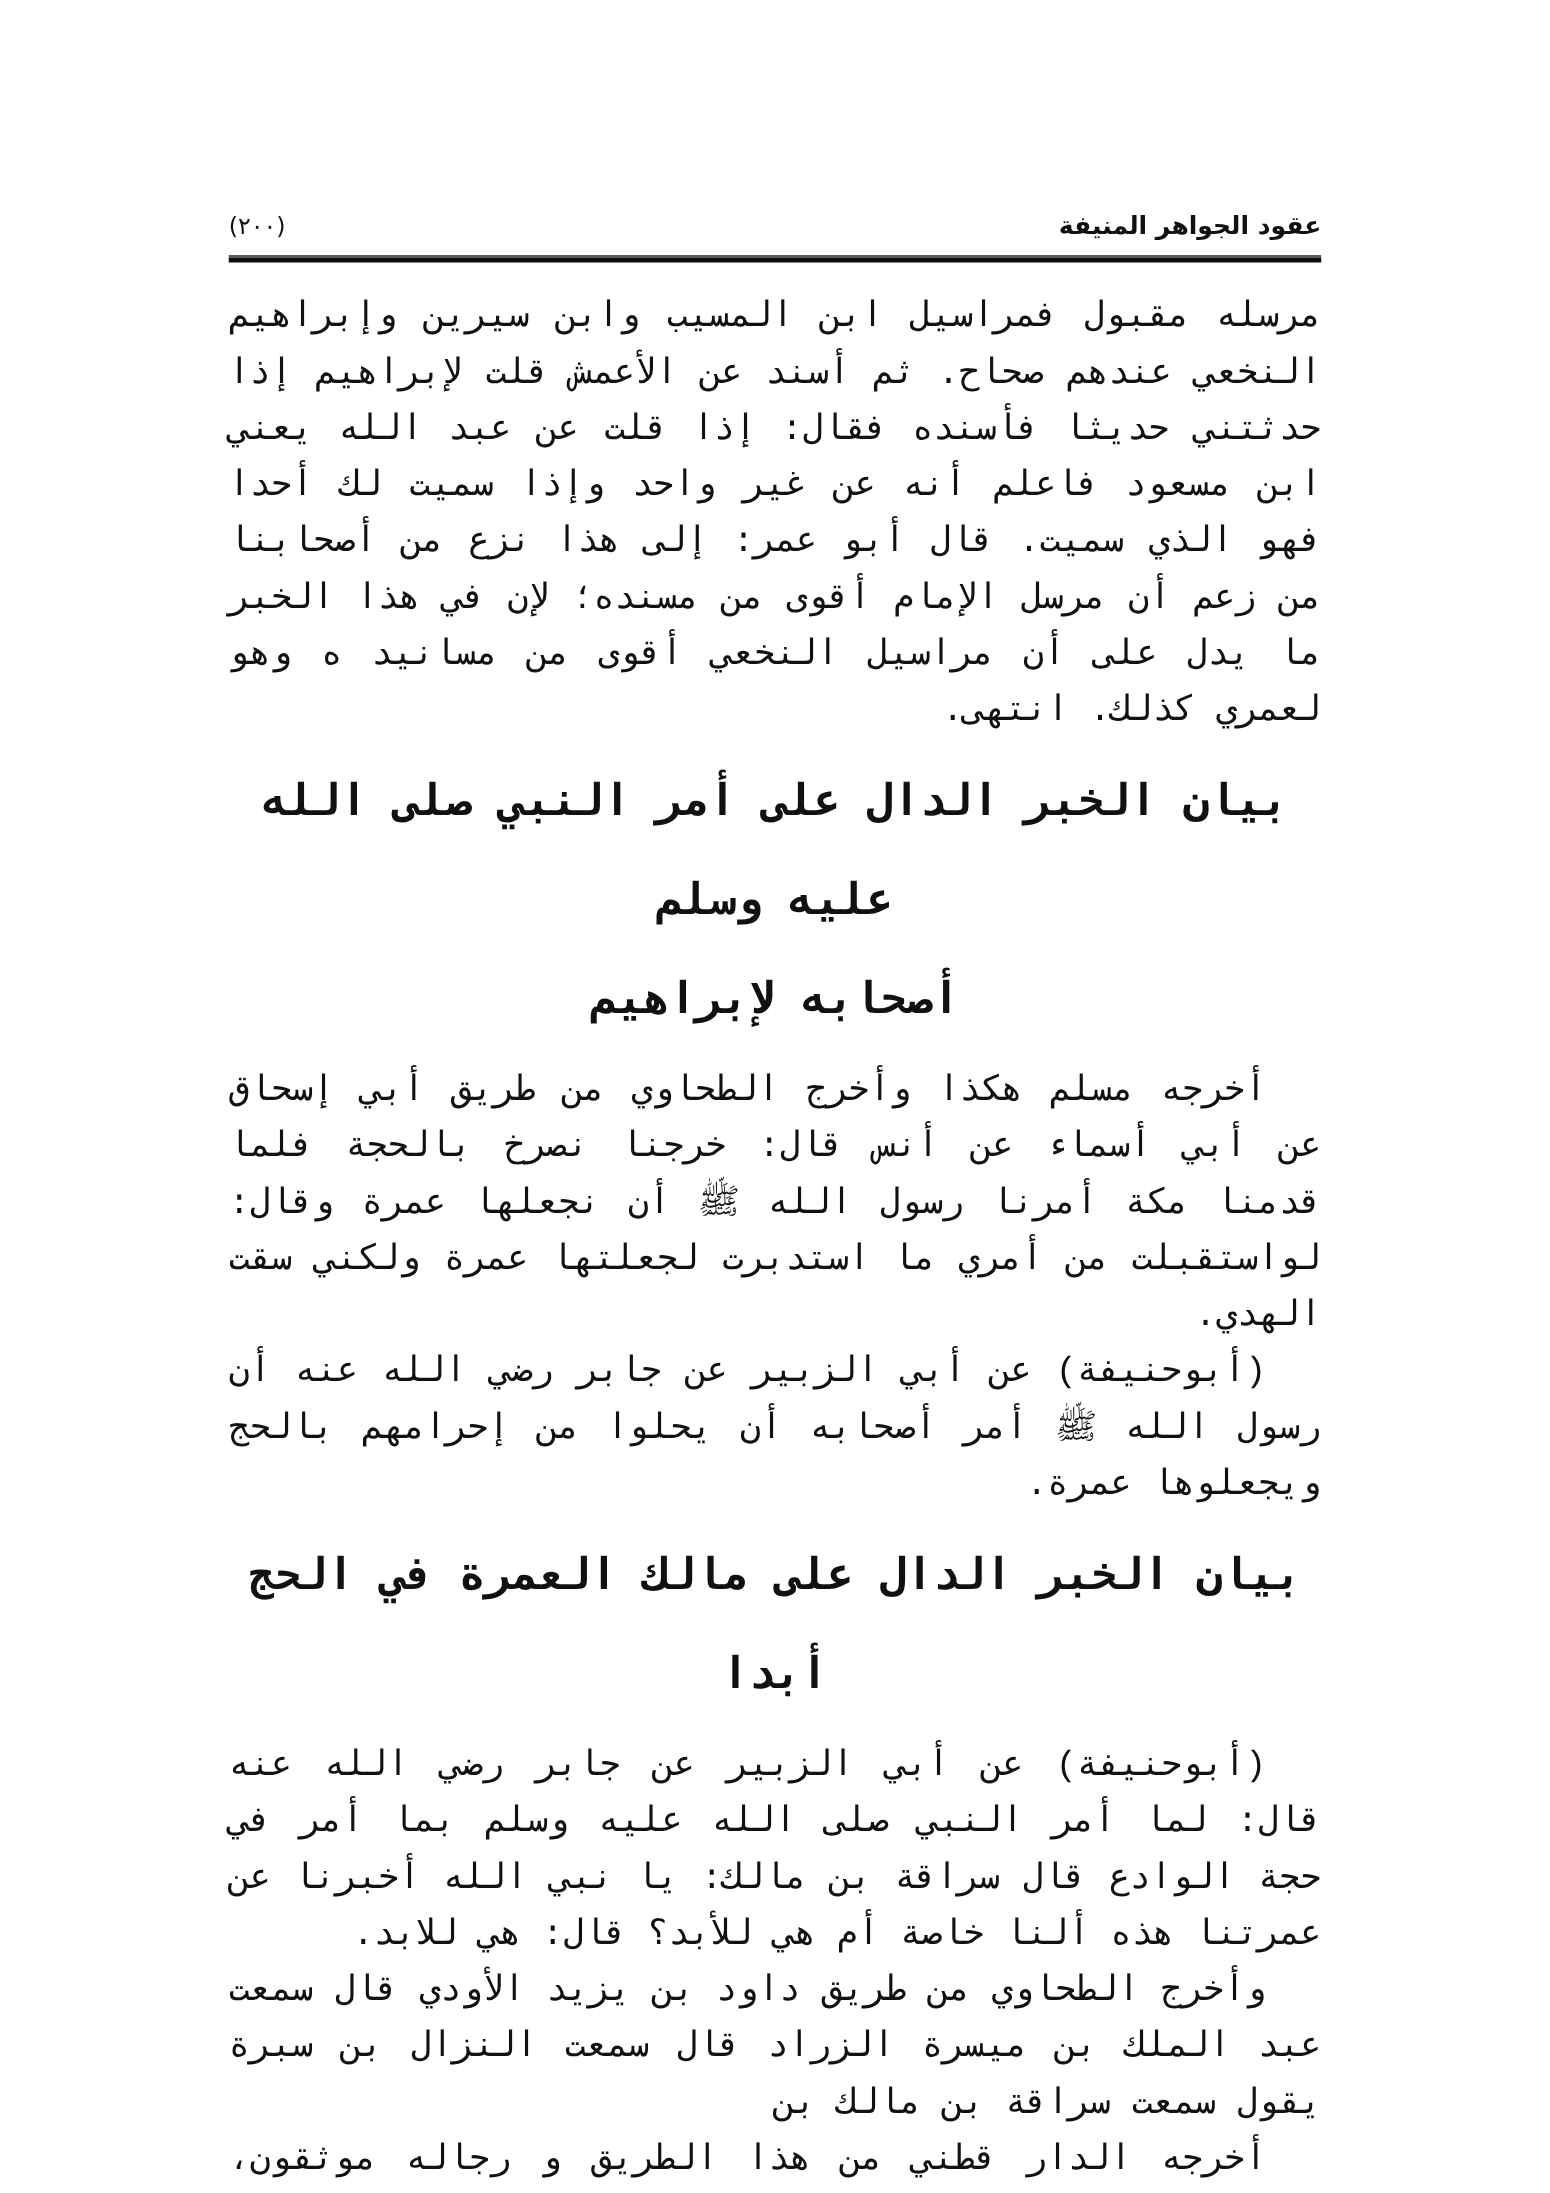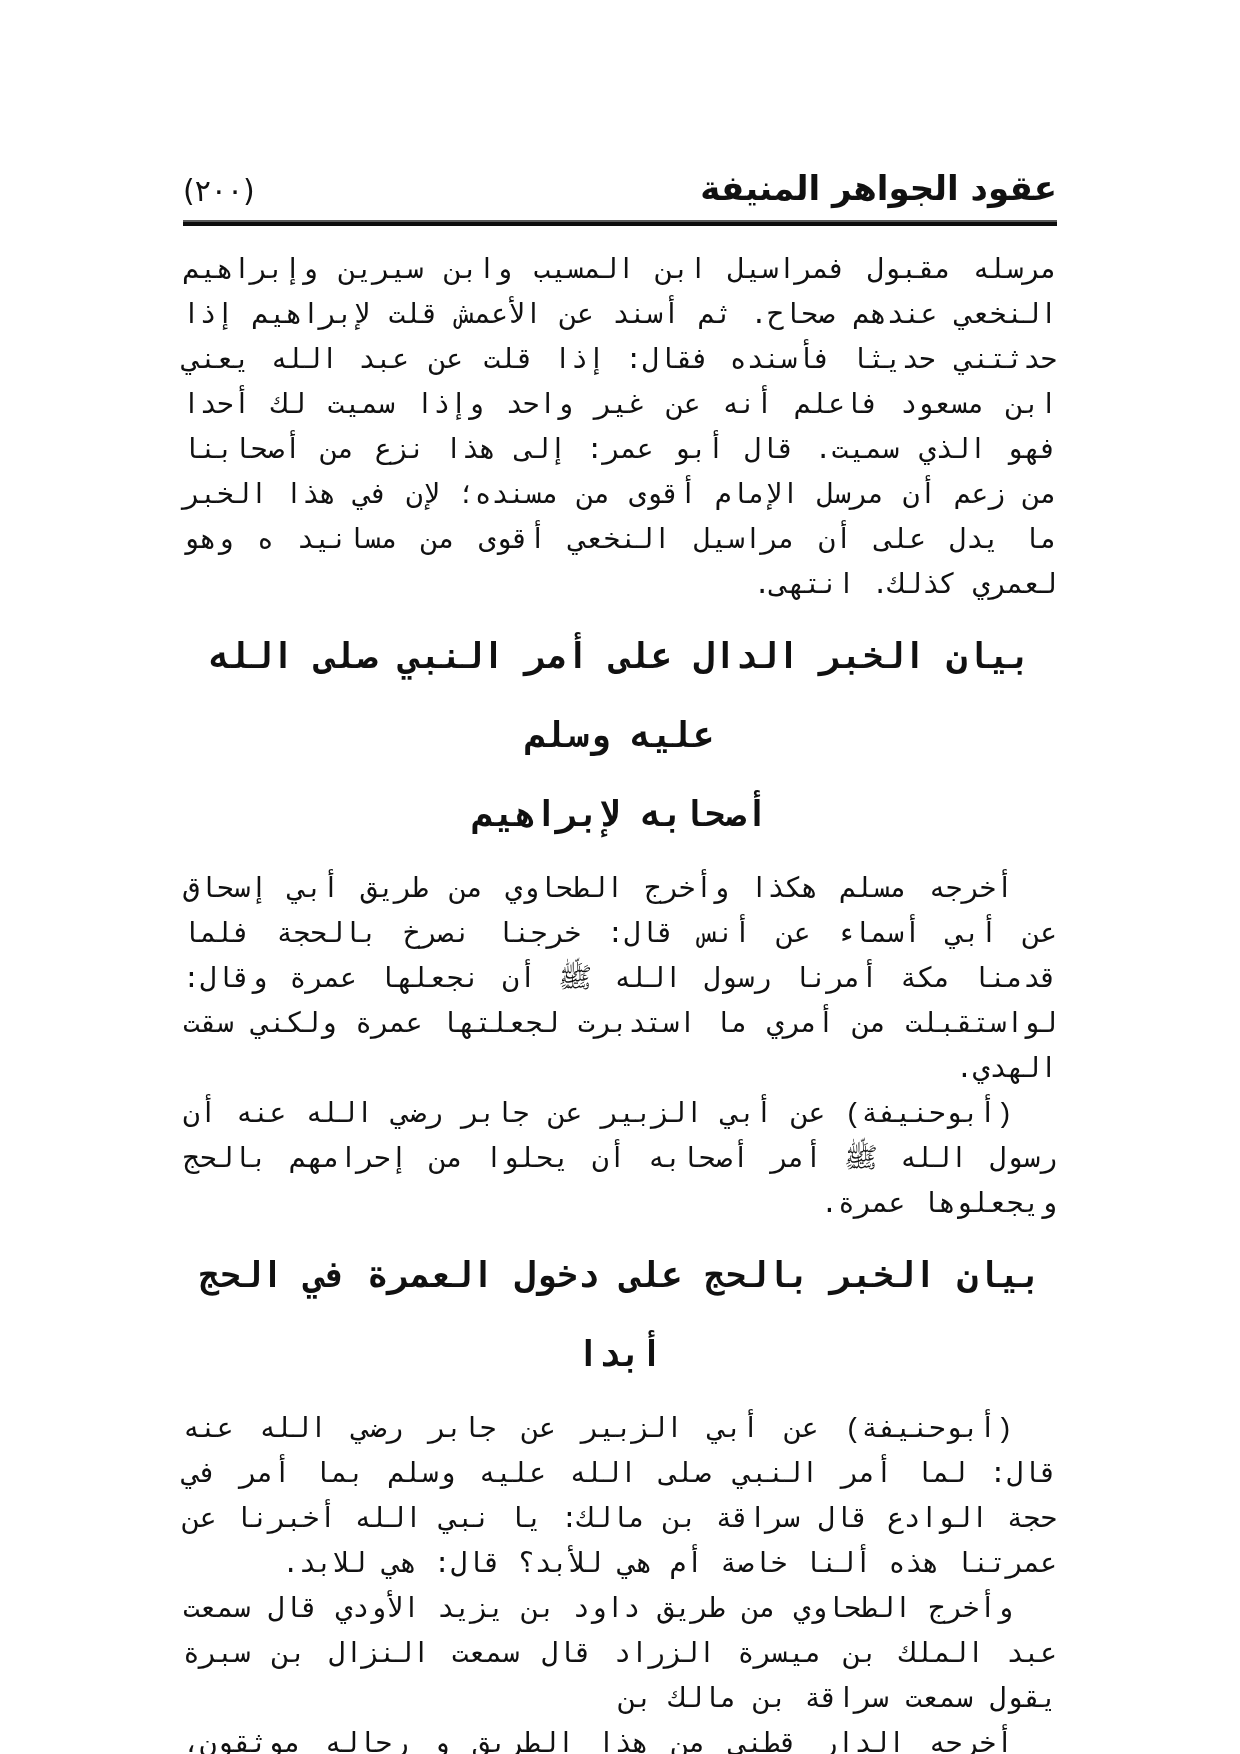--- a/index.html
+++ b/index.html
@@ -32,27 +32,27 @@
 
   
   .page-header {
     display: flex;
     justify-content: space-between;
     align-items: flex-end;
     direction: rtl;
   }
 
   .book-title {
-    font-size: 34px;
+    font-size: 20px;
     font-weight: bold;
     letter-spacing: 0;
   }
 
   .page-number {
-    font-size: 30px;
+    font-size: 19px;
     direction: ltr;
   }
 
   .header-rule {
     margin-top: 12px;
     height: 3px;
     border-top: 2px solid #5a5a5a;
     border-bottom: 4px solid #0d0d0d;
   }
 
@@ -117,21 +117,21 @@
       <h2 class="section-heading">
         <span class="heading-line">بيان الخبر الدال على أمر النبي صلى الله عليه وسلم</span>
         <span class="heading-line">أصحابه لإبراهيم</span>
       </h2>
 
       <p class="para indent">أخرجه مسلم هكذا وأخرج الطحاوي من طريق أبي إسحاق عن أبي أسماء عن أنس قال: خرجنا نصرخ بالحجة فلما قدمنا مكة أمرنا رسول الله ﷺ أن نجعلها عمرة وقال: لواستقبلت من أمري ما استدبرت لجعلتها عمرة ولكني سقت الهدي.</p>
 
       <p class="para indent">(أبوحنيفة) عن أبي الزبير عن جابر رضي الله عنه أن رسول الله ﷺ أمر أصحابه أن يحلوا من إحرامهم بالحج ويجعلوها عمرة.</p>
 
       <h2 class="section-heading">
-        <span class="heading-line">بيان الخبر بالحج على دخول العمرة في الحج أبدا</span>
+        <span class="heading-line">بيان الخبر الدال على مالك العمرة في الحج أبدا</span>
       </h2>
 
       <p class="para indent">(أبوحنيفة) عن أبي الزبير عن جابر رضي الله عنه قال: لما أمر النبي صلى الله عليه وسلم بما أمر في حجة الوادع قال سراقة بن مالك: يا نبي الله أخبرنا عن عمرتنا هذه ألنا خاصة أم هي للأبد؟ قال: هي للابد.</p>
 
       <p class="para indent">وأخرج الطحاوي من طريق داود بن يزيد الأودي قال سمعت عبد الملك بن ميسرة الزراد قال سمعت النزال بن سبرة يقول سمعت سراقة بن مالك بن</p>
 
       <p class="para indent">أخرجه الدار قطني من هذا الطريق و رجاله موثقون، ولكن قال عن جابر عن سراقة والمحفوظ عن جابر في حديثه الطويل أنه صلى الله عليه وسلم لما قال ذلك قال له سراقة فذكره. وأخرج النسائي وابن ماجه من طريق طاؤس عن سراقة أنه قال: يا رسول الله، أ رأيت عمرتنا هذه لعامنا أم للأبد؟ فقال: لا، بل للأبد دخلت العمرة في الحج إلى يوم القيامة. و طاؤس عن سراقة في اتصاله نظر قاله الحافظ.</p>
 
     </main>
 

